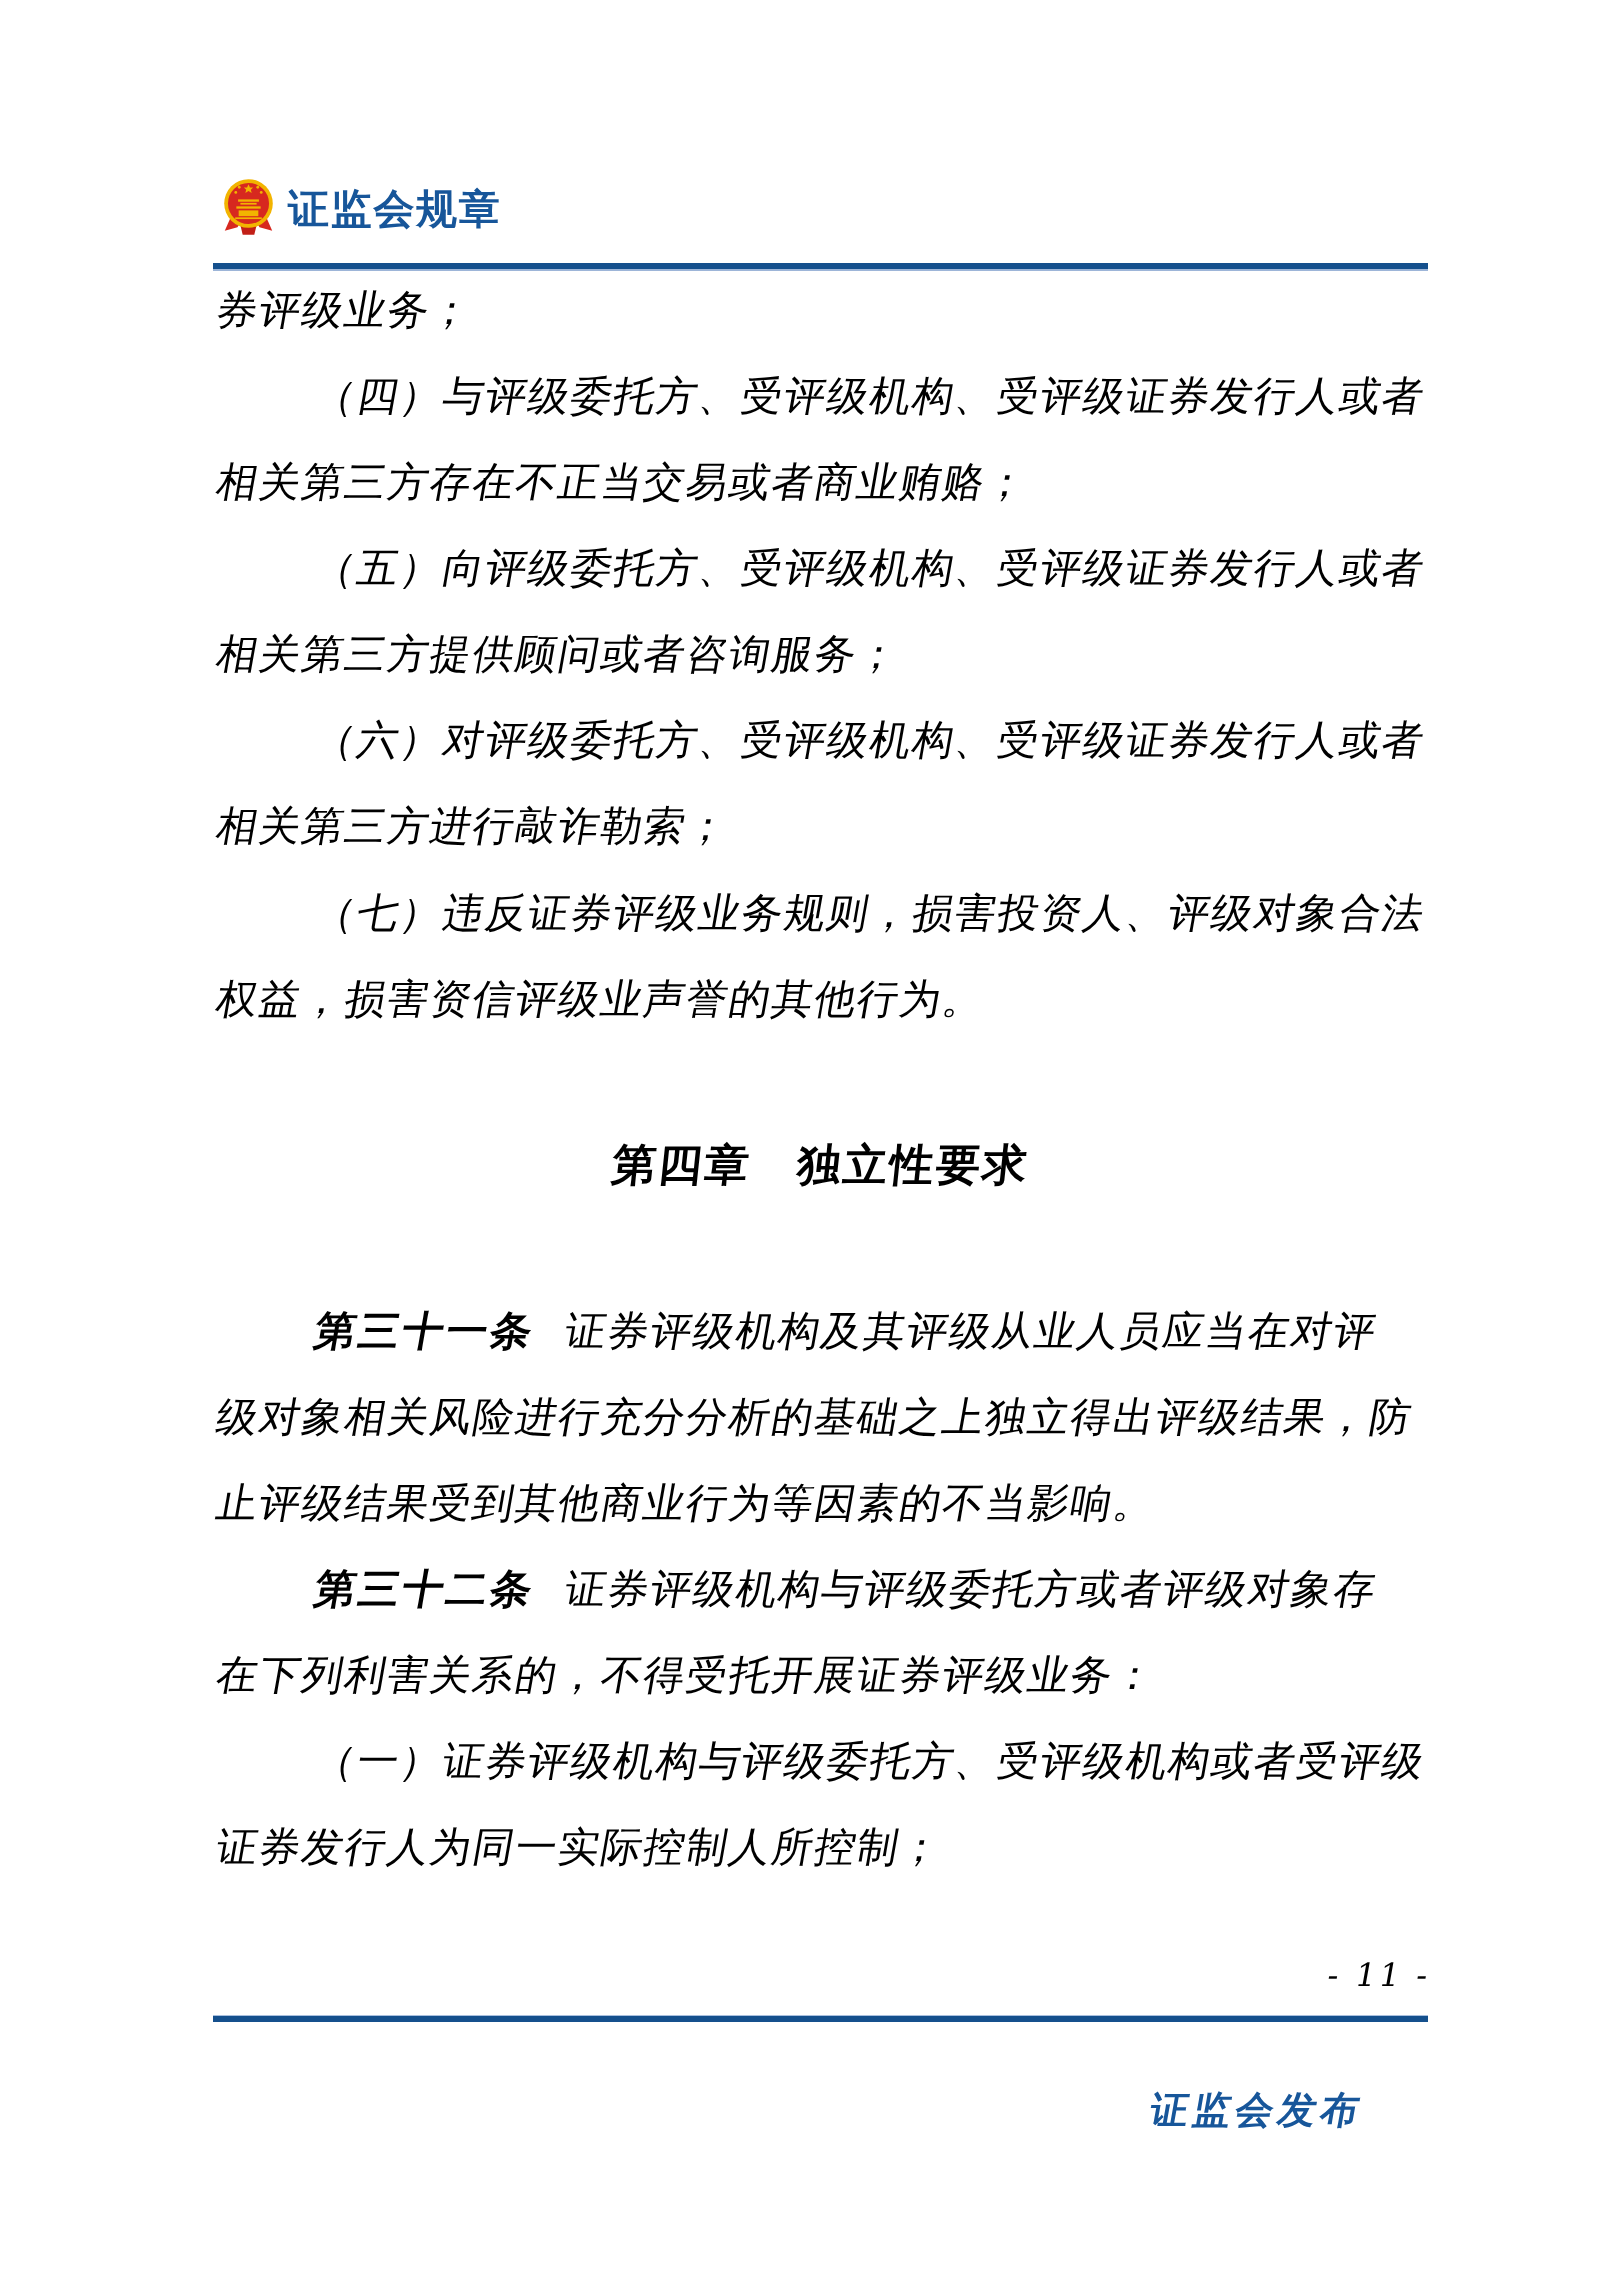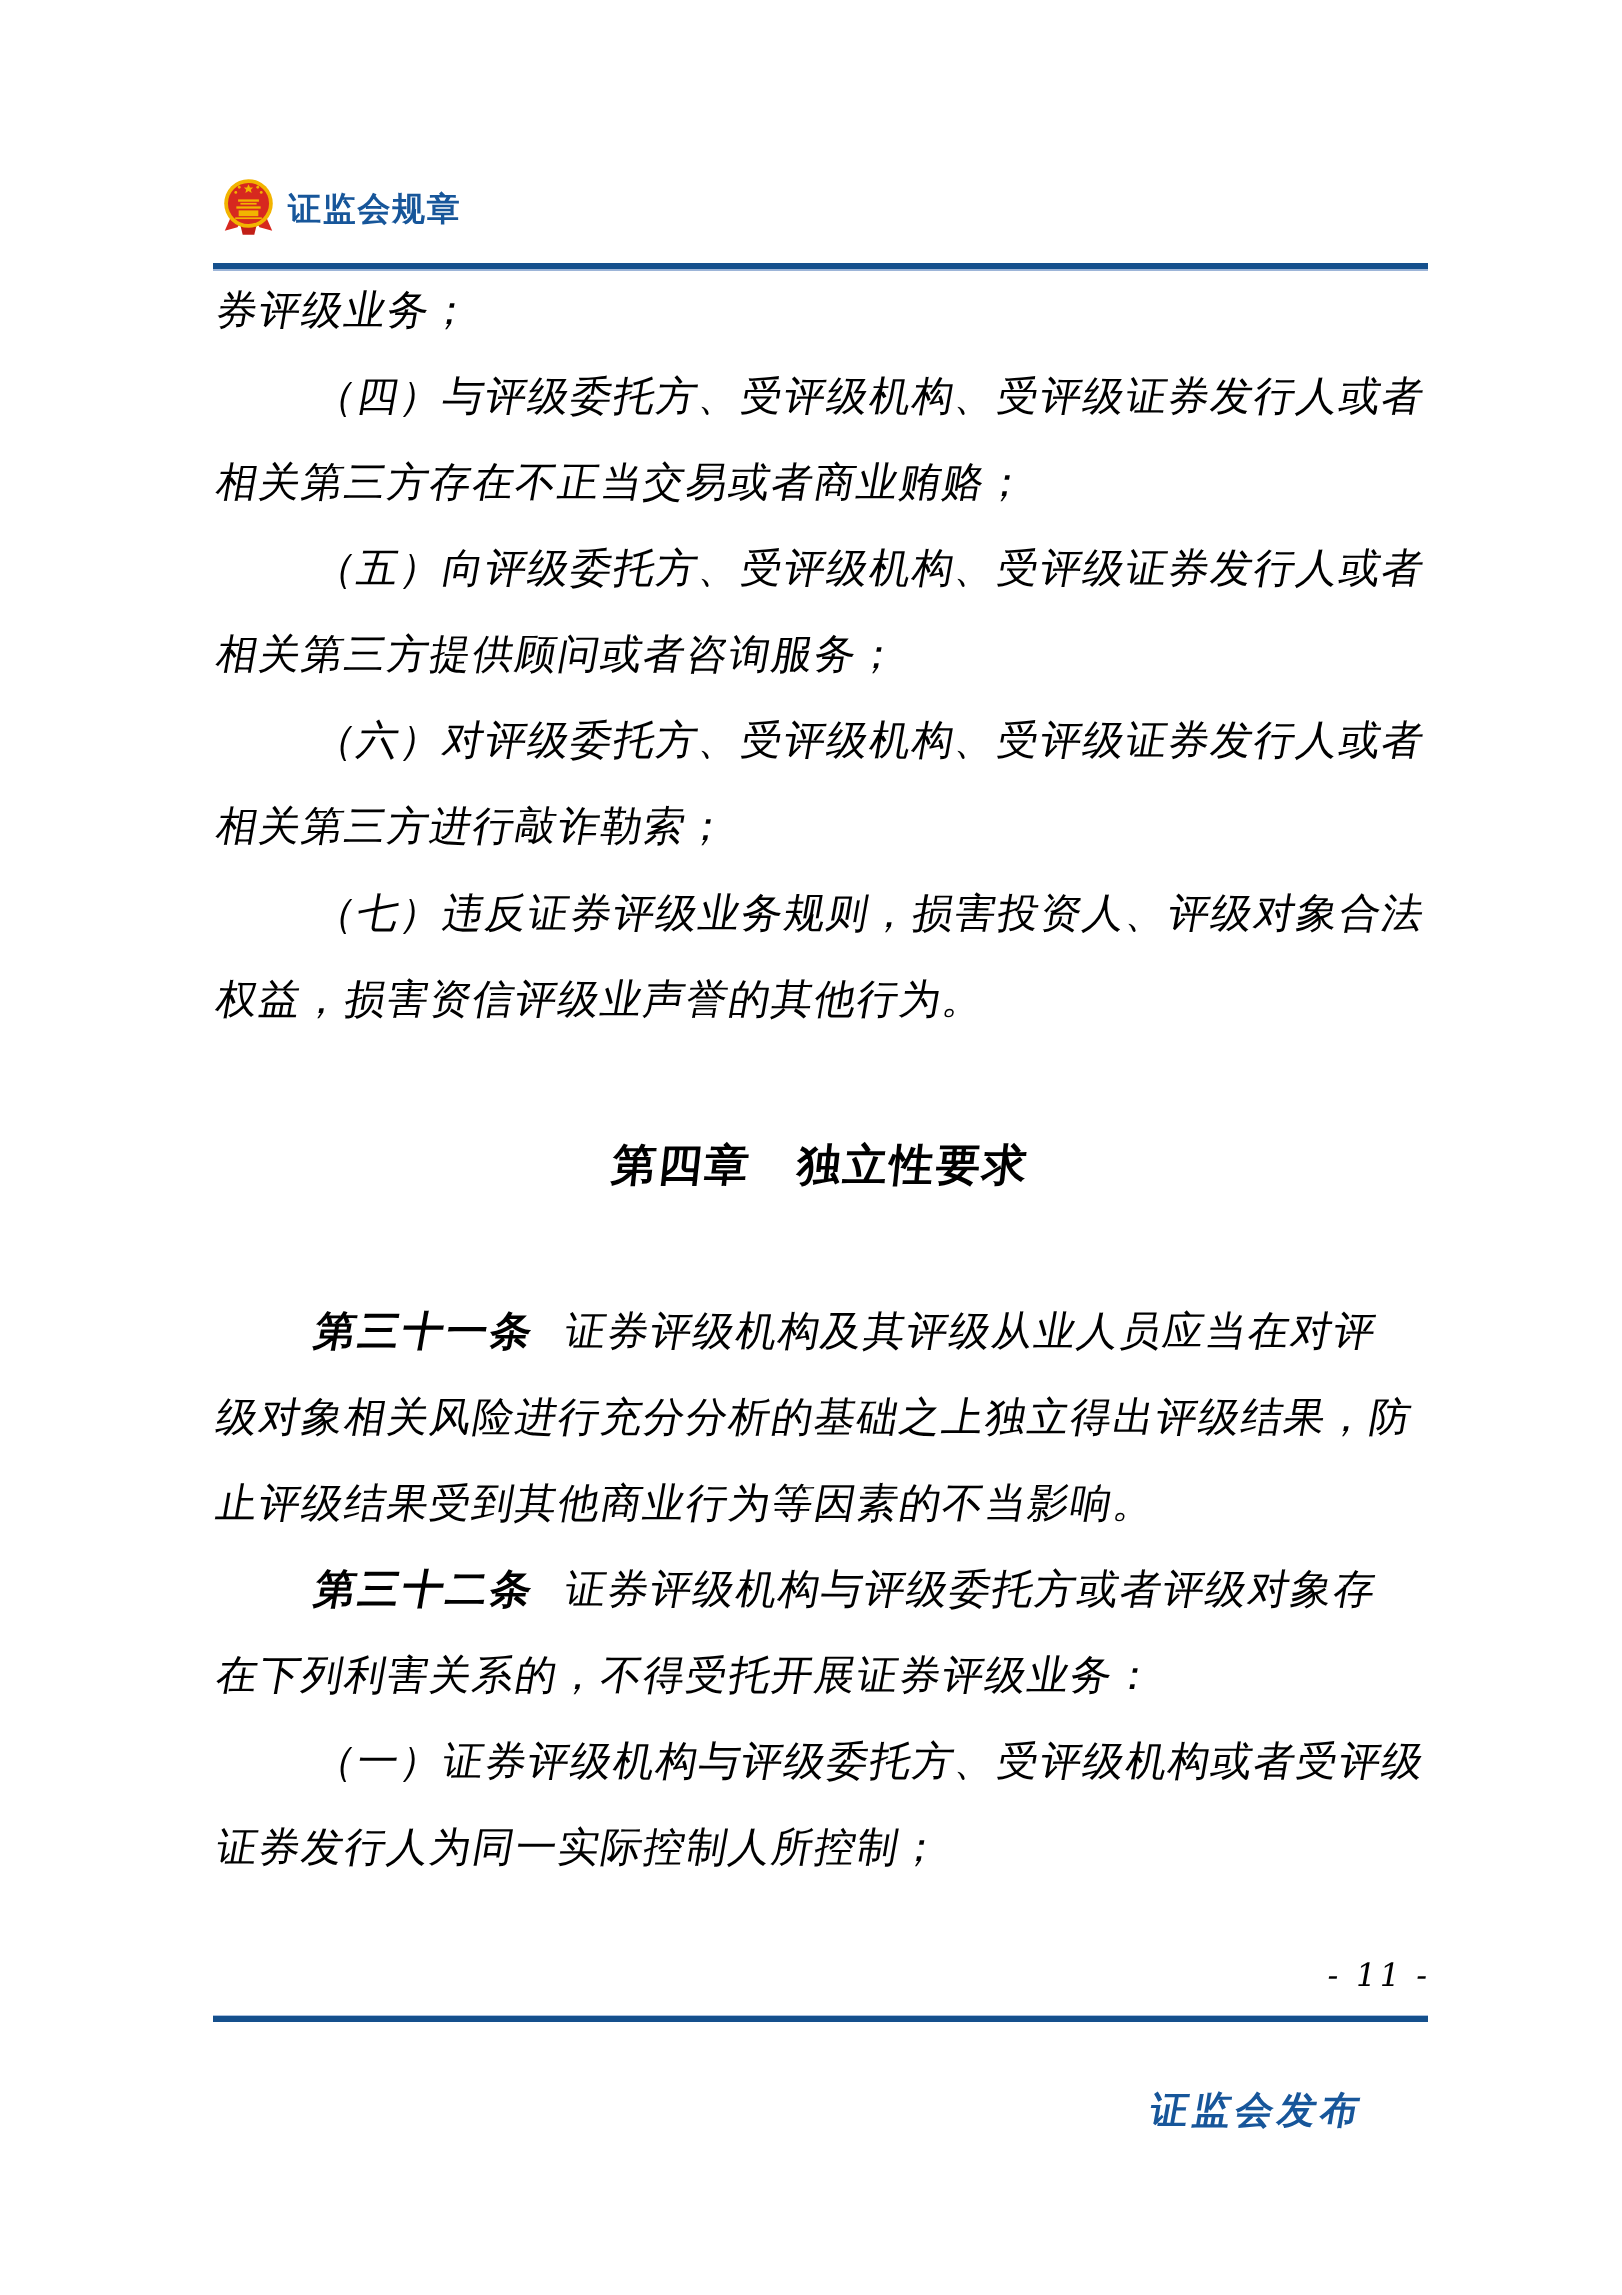--- a/index.html
+++ b/index.html
@@ -11,21 +11,21 @@
     overflow:hidden;
     font-family:"Liberation Serif","DejaVu Serif",serif;
     color:#000;
   }
   
   .emblem{
     position:absolute;left:223px;top:178px;width:51px;height:59px;
   }
   .header-title{
     position:absolute;left:288px;top:186px;height:46px;line-height:46px;
-    font-size:33px;font-weight:bold;letter-spacing:1.7px;
+    font-size:41px;font-weight:bold;letter-spacing:1.7px;
     color:#17569a;white-space:nowrap;
   }
   .rule{
     position:absolute;left:213px;width:1215px;height:5.7px;background:#15508d;
   }
   .rule-top{top:263px;border-bottom:2.3px solid #9db5d8;}
   .rule-bottom{top:2015px;border-top:1.7px solid #aac0de;}
   
   .bline{
     position:absolute;left:213px;width:1215px;height:46px;line-height:46px;

